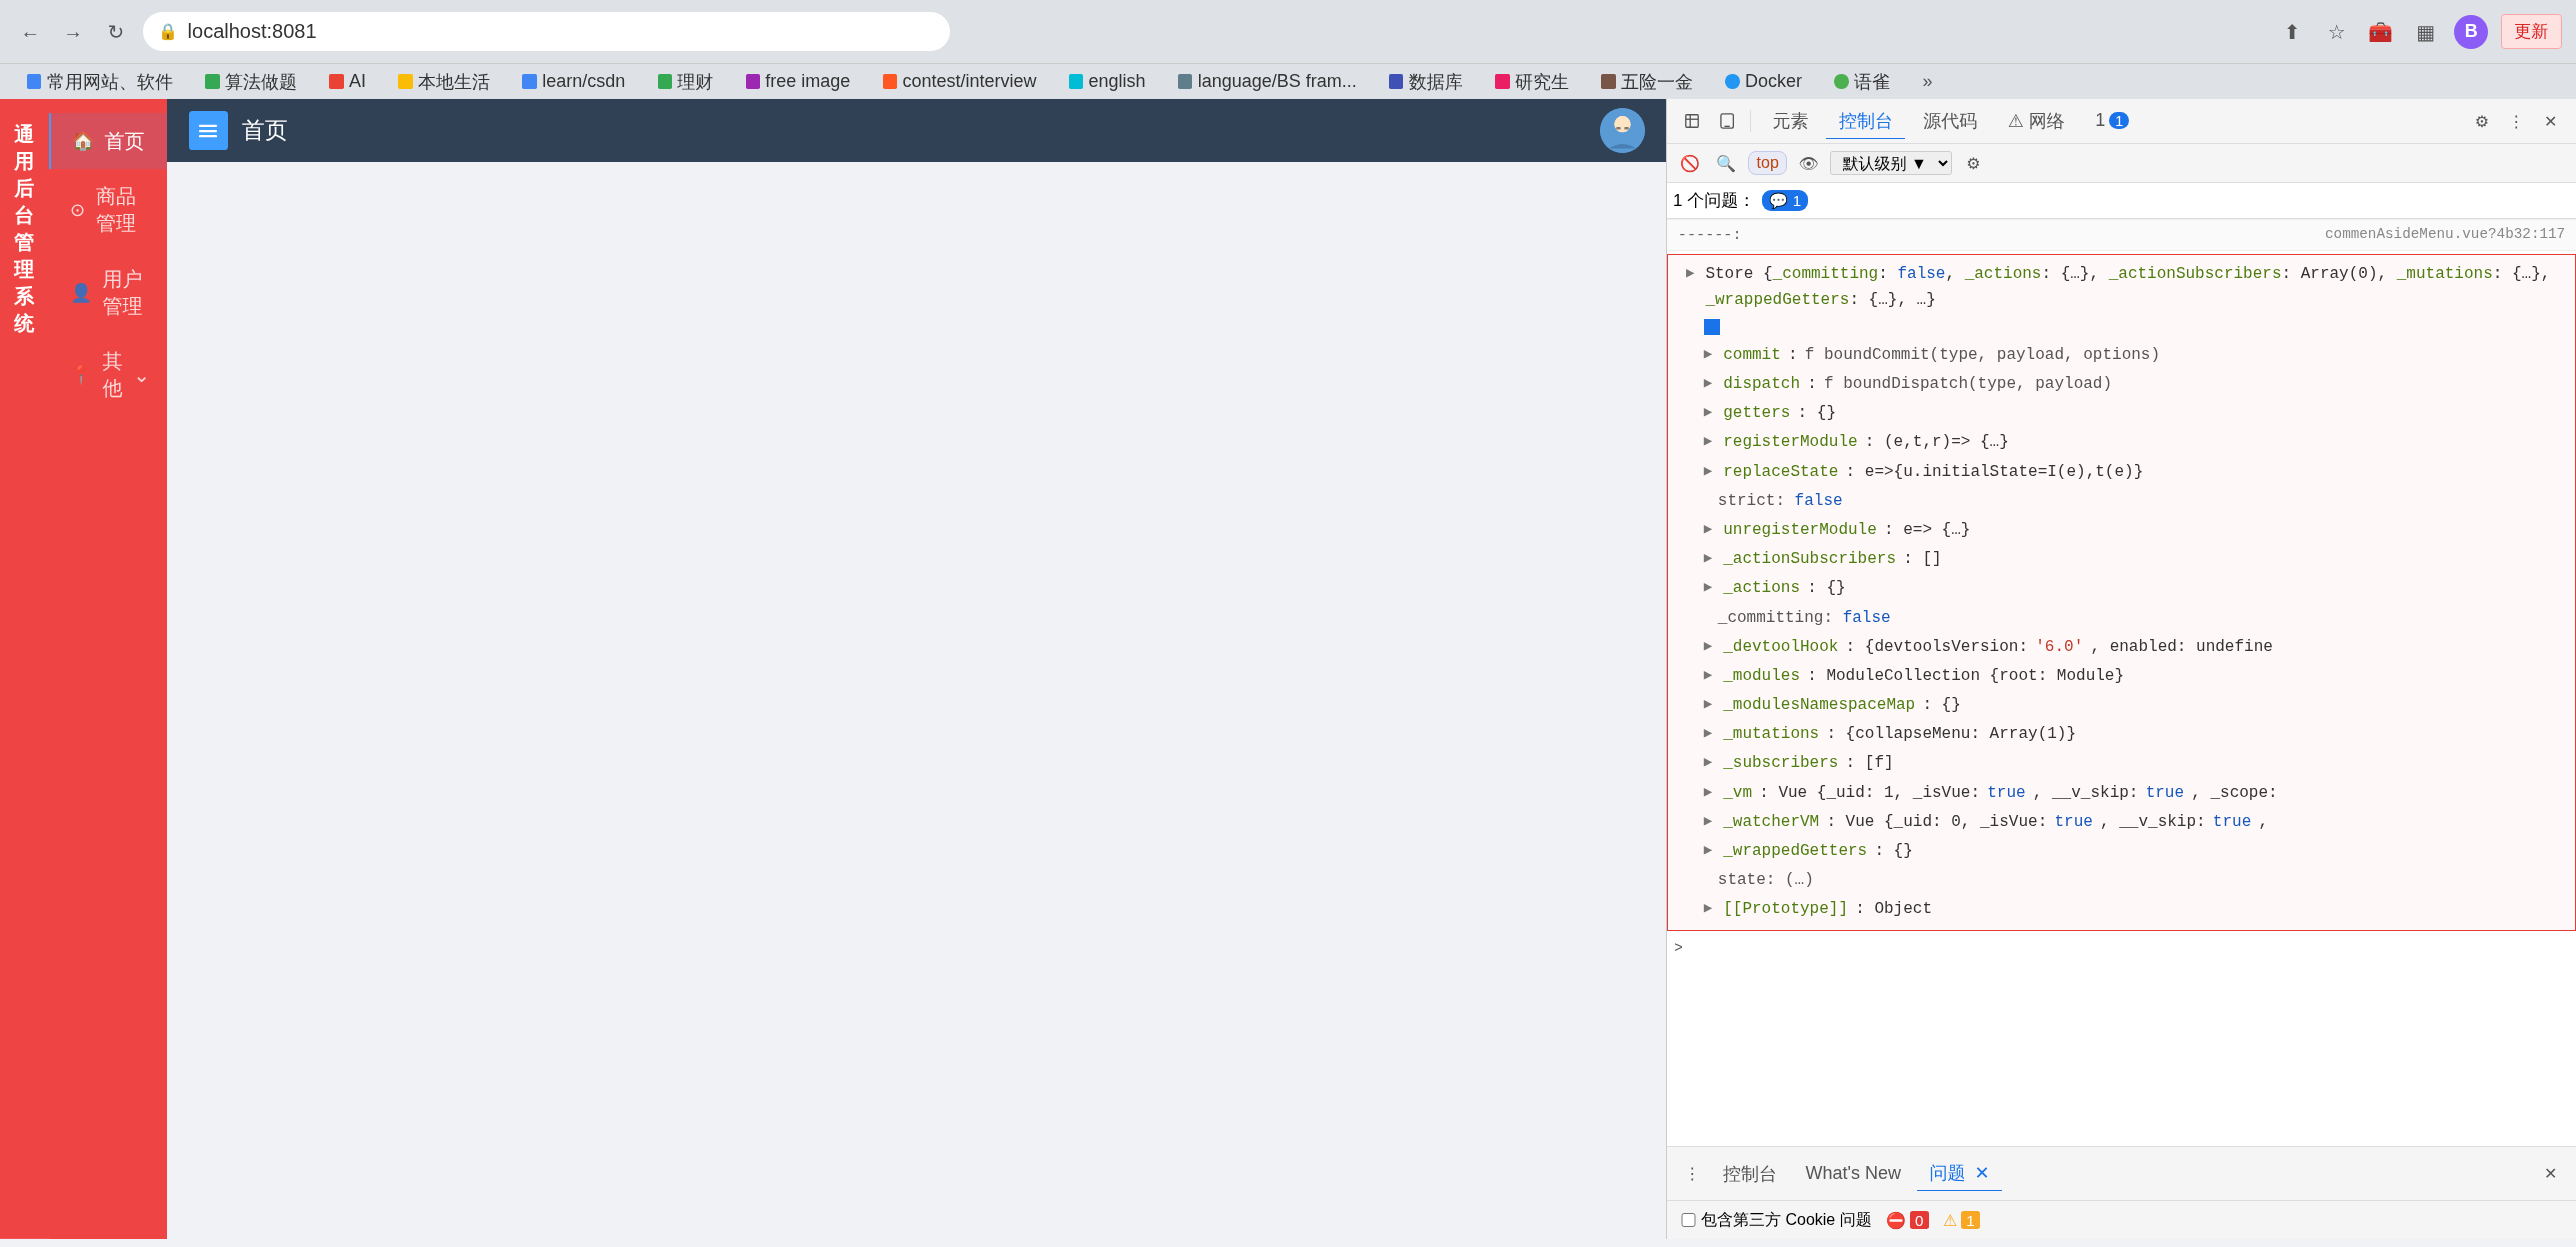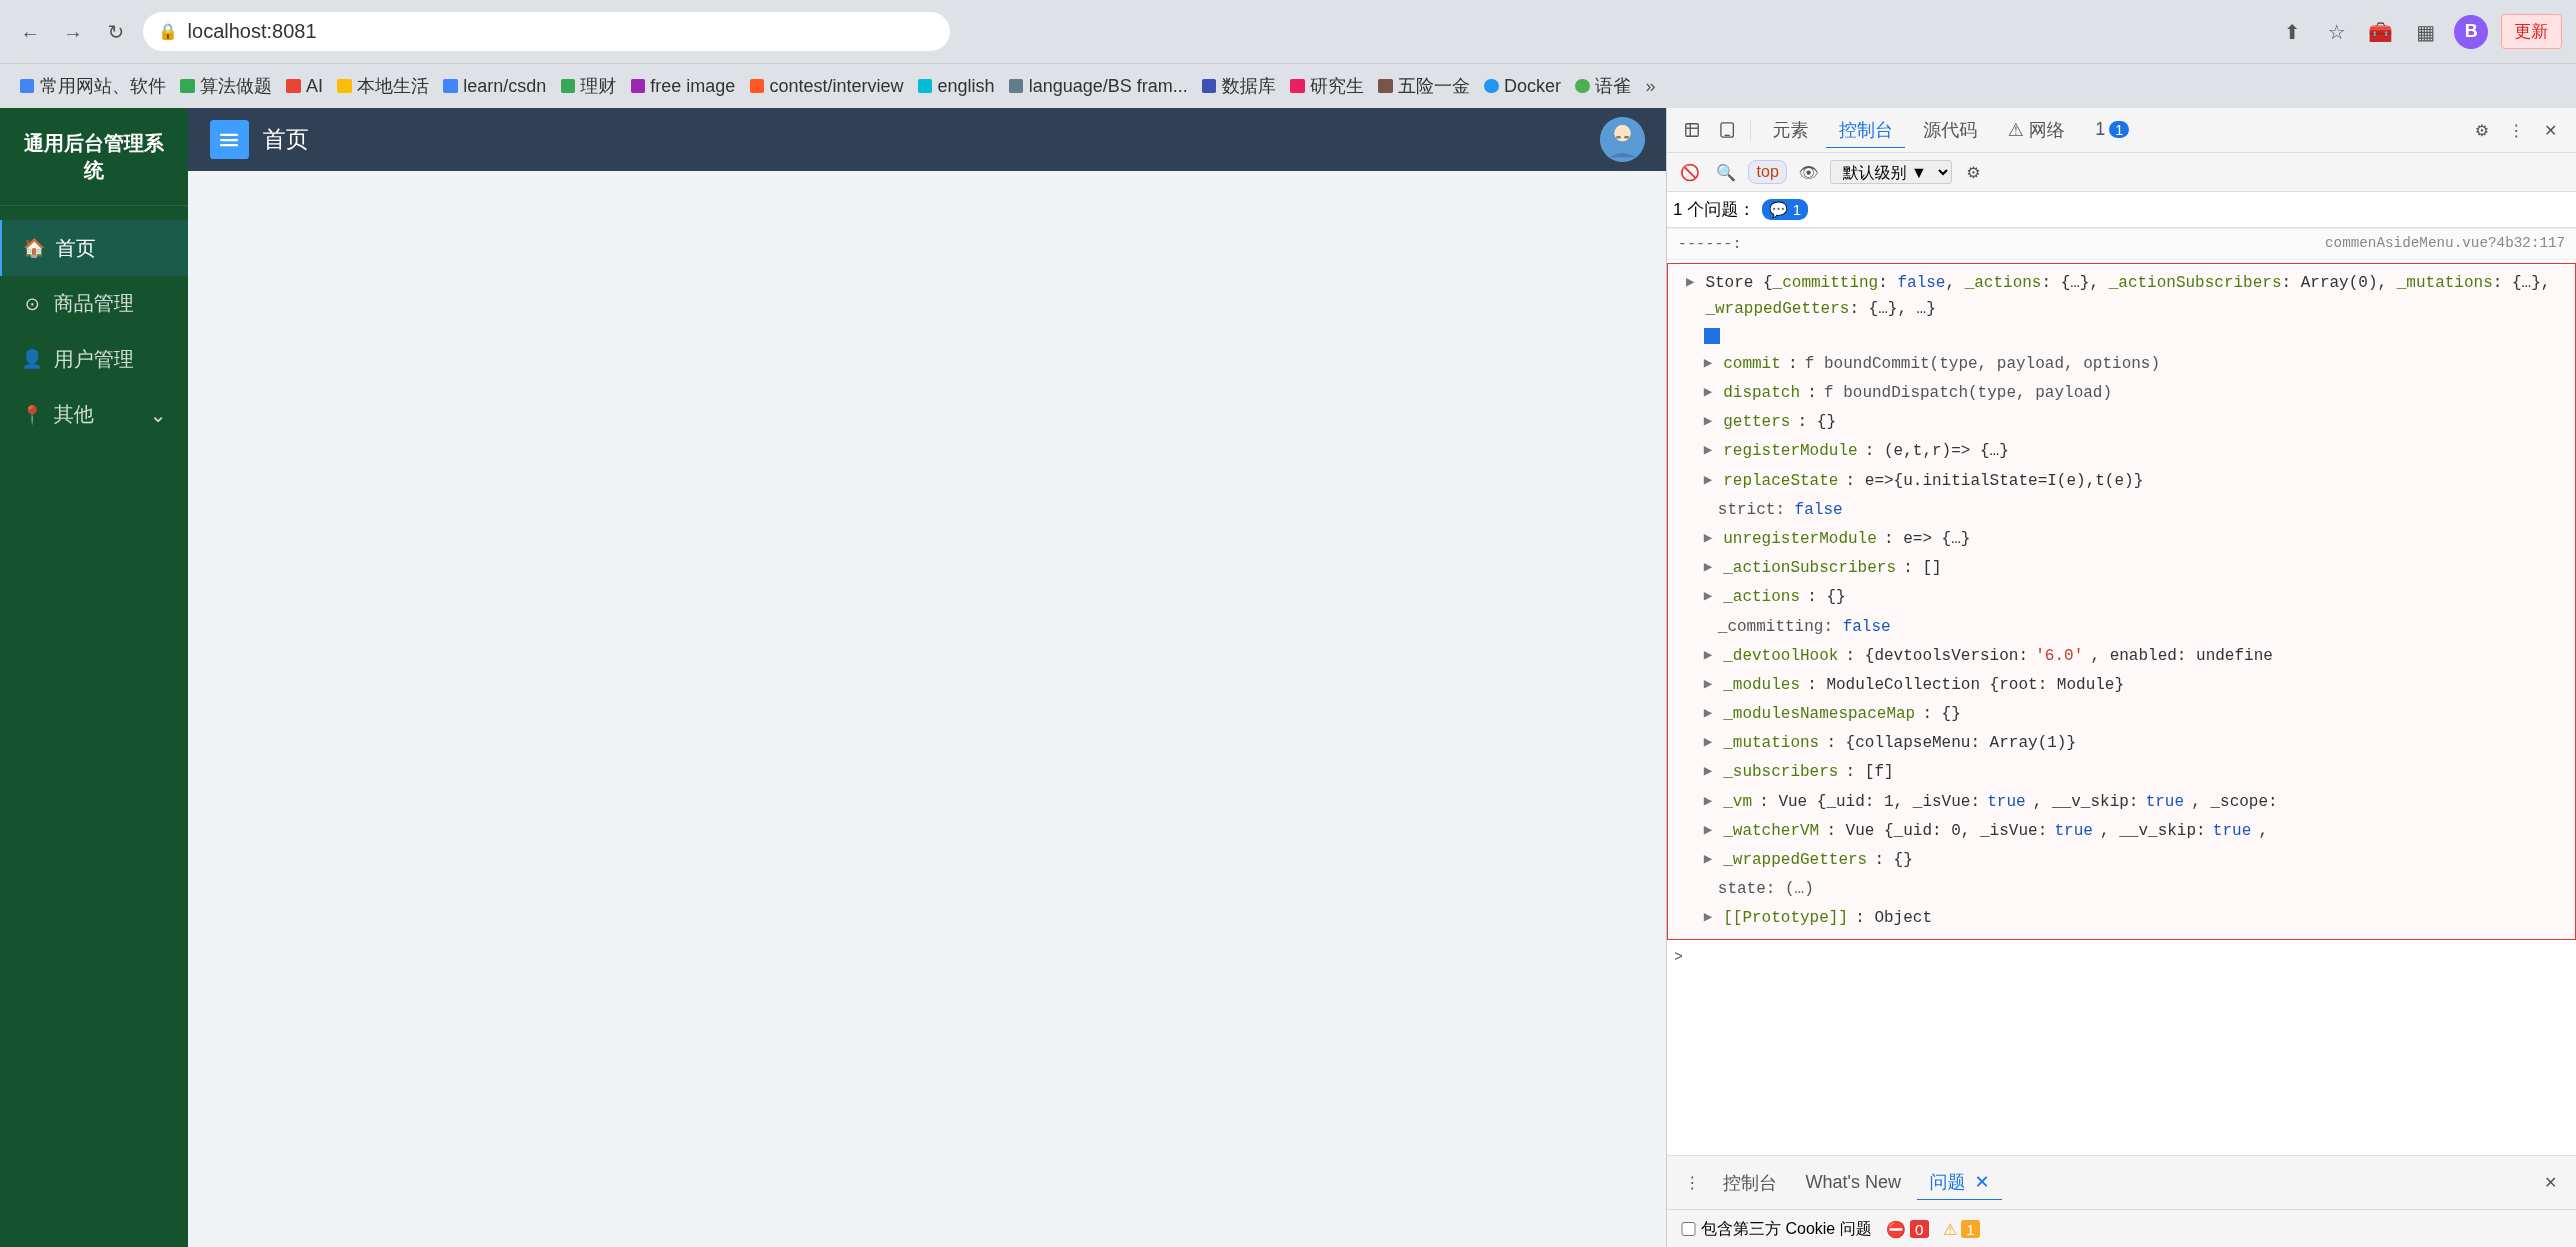--- a/index.html
+++ b/index.html
@@ -5,29 +5,29 @@
     * { margin: 0; padding: 0; box-sizing: border-box; }
     body { font-family: -apple-system, BlinkMacSystemFont, 'Segoe UI', sans-serif; background: #f0f2f5; width: 2576px; height: 1248px; overflow: hidden; font-size: 21.5px; }
 
     
     .browser-chrome { background: #dee1e6; width: 100%; }
     .browser-toolbar { display: flex; align-items: center; padding: 9px 14.3px; gap: 10.8px; background: #dee1e6; height: 63px; }
     .browser-nav-btn { width: 32px; height: 32px; border-radius: 50%; border: none; background: transparent; cursor: pointer; display: flex; align-items: center; justify-content: center; font-size: 20px; color: #555; }
     .browser-address-bar { flex: 1; height: 39px; border-radius: 20px; background: white; border: none; display: flex; align-items: center; padding: 0 16px; gap: 9px; font-size: 20px; color: #333; max-width: 807px; }
     .browser-address-bar .lock-icon { color: #666; font-size: 16px; }
     .browser-toolbar-right { display: flex; align-items: center; gap: 12.5px; margin-left: auto; }
-    .browser-bookmarks { display: flex; align-items: center; height: 45px; padding: 0 13px; background: #dee1e6; border-top: 0.9px solid #ccc; font-size: 18px; overflow: hidden; white-space: nowrap; }
+    .browser-bookmarks { display: flex; align-items: center; height: 36px; padding: 0 20px; gap: 18px; background: #dee1e6; border-top: 0.9px solid #ccc; font-size: 18px; overflow: hidden; white-space: nowrap; }
     .bookmark-item { display: flex; align-items: center; gap: 5.4px; cursor: pointer; color: #333; padding: 3.6px 7.2px; border-radius: 3.6px; }
     .bookmark-icon { width: 14.3px; height: 14.3px; background: #888; border-radius: 1.8px; flex-shrink: 0; }
 
     
     .main-layout { display: flex; height: calc(1248px - 108px); }
 
     
-    .sidebar { width: 188px; background: #14532d; color: white; flex-shrink: 0; display: flex; flex-direction: column; }
+    .sidebar { width: 167px; background: #ef4444; color: white; flex-shrink: 0; display: flex; flex-direction: row; }
     .sidebar-logo { padding: 21.5px 14.3px; font-size: 20px; font-weight: bold; color: white; text-align: center; border-bottom: 0.9px solid rgba(255,255,255,0.1); }
     .sidebar-menu { padding: 14.3px 0; flex: 1; }
     .sidebar-item { display: flex; align-items: center; gap: 10.8px; padding: 14.3px 21.5px; cursor: pointer; color: rgba(255,255,255,0.8); font-size: 20px; transition: background 0.2s; }
     .sidebar-item:hover, .sidebar-item.active { background: rgba(255,255,255,0.1); color: white; }
     .sidebar-item.active { background: #409eff22; border-left: 2.7px solid #409eff; }
     .sidebar-item .icon { font-size: 18px; width: 21.5px; text-align: center; }
     .sidebar-item.has-arrow { justify-content: space-between; }
     .sidebar-item.has-arrow .left { display: flex; align-items: center; gap: 10.8px; }
 
     

